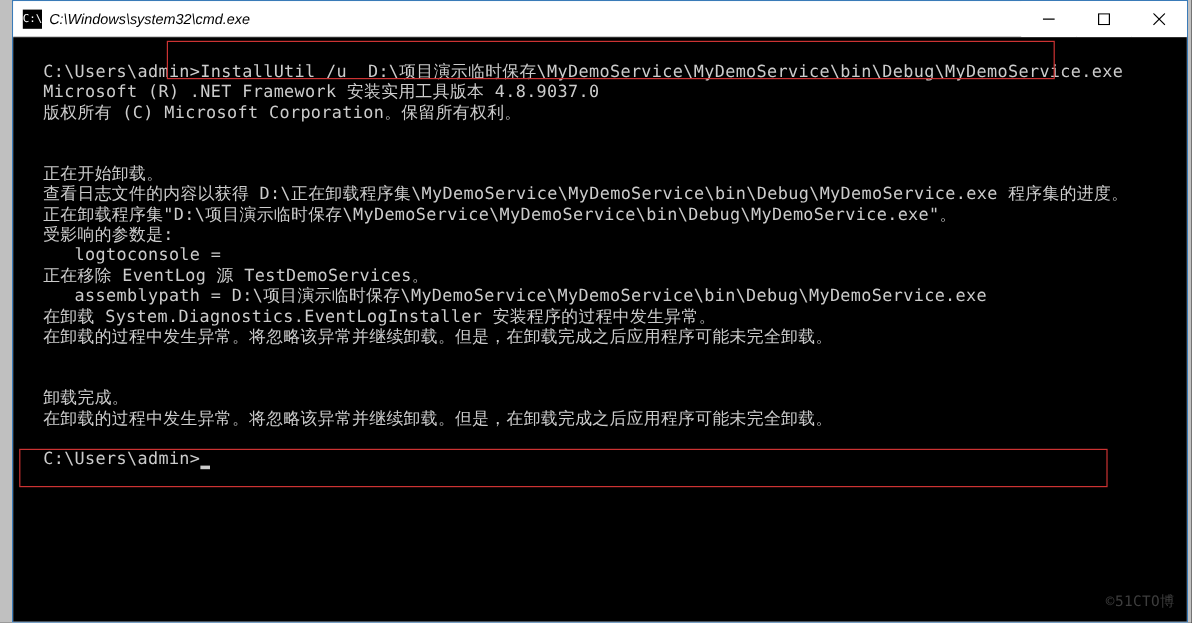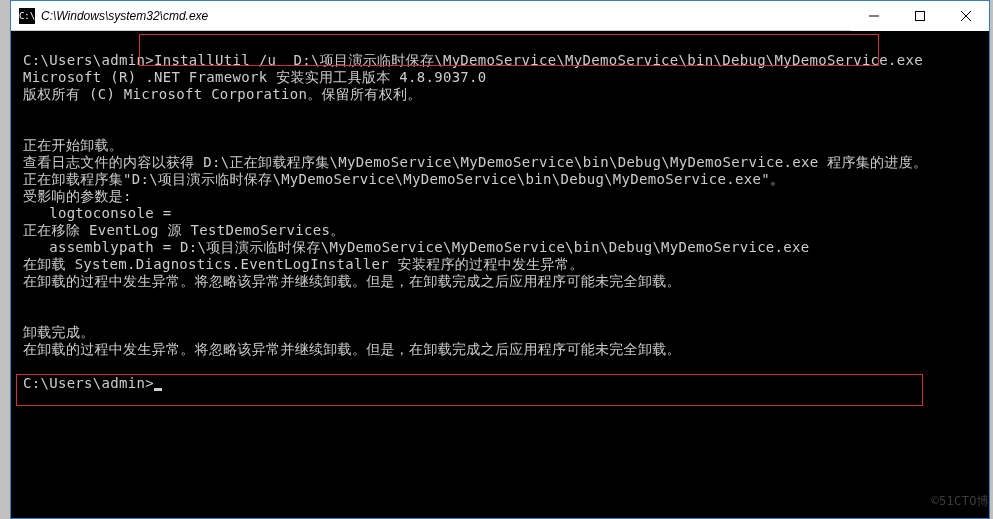--- a/index.html
+++ b/index.html
@@ -70,21 +70,21 @@
       background: #fff;
     }
     
     .terminal {
       flex: 1;
       background: #000;
       color: #ccc;
       font-family: "NSimSun", "SimSun", Consolas, monospace;
       font-size: 14px;
       line-height: 17px;
-      padding: 4px 12px;
+      padding: 4px 25px;
       overflow: hidden;
       position: relative;
       letter-spacing: 0.3px;
     }
     
     .terminal-line {
       white-space: pre;
     }
     
     .highlight-box1 {
@@ -111,21 +111,21 @@
       display: inline-block;
       width: 8px;
       height: 3px;
       background: #ccc;
       vertical-align: bottom;
       margin-bottom: 1px;
     }
     
     .watermark {
       position: absolute;
-      right: 0;
+      right: 10px;
       bottom: 8px;
       color: #666;
       font-size: 12px;
       opacity: 0.6;
       margin-top: 48px;
     }
   </style>
 </head>
 <body>
 

